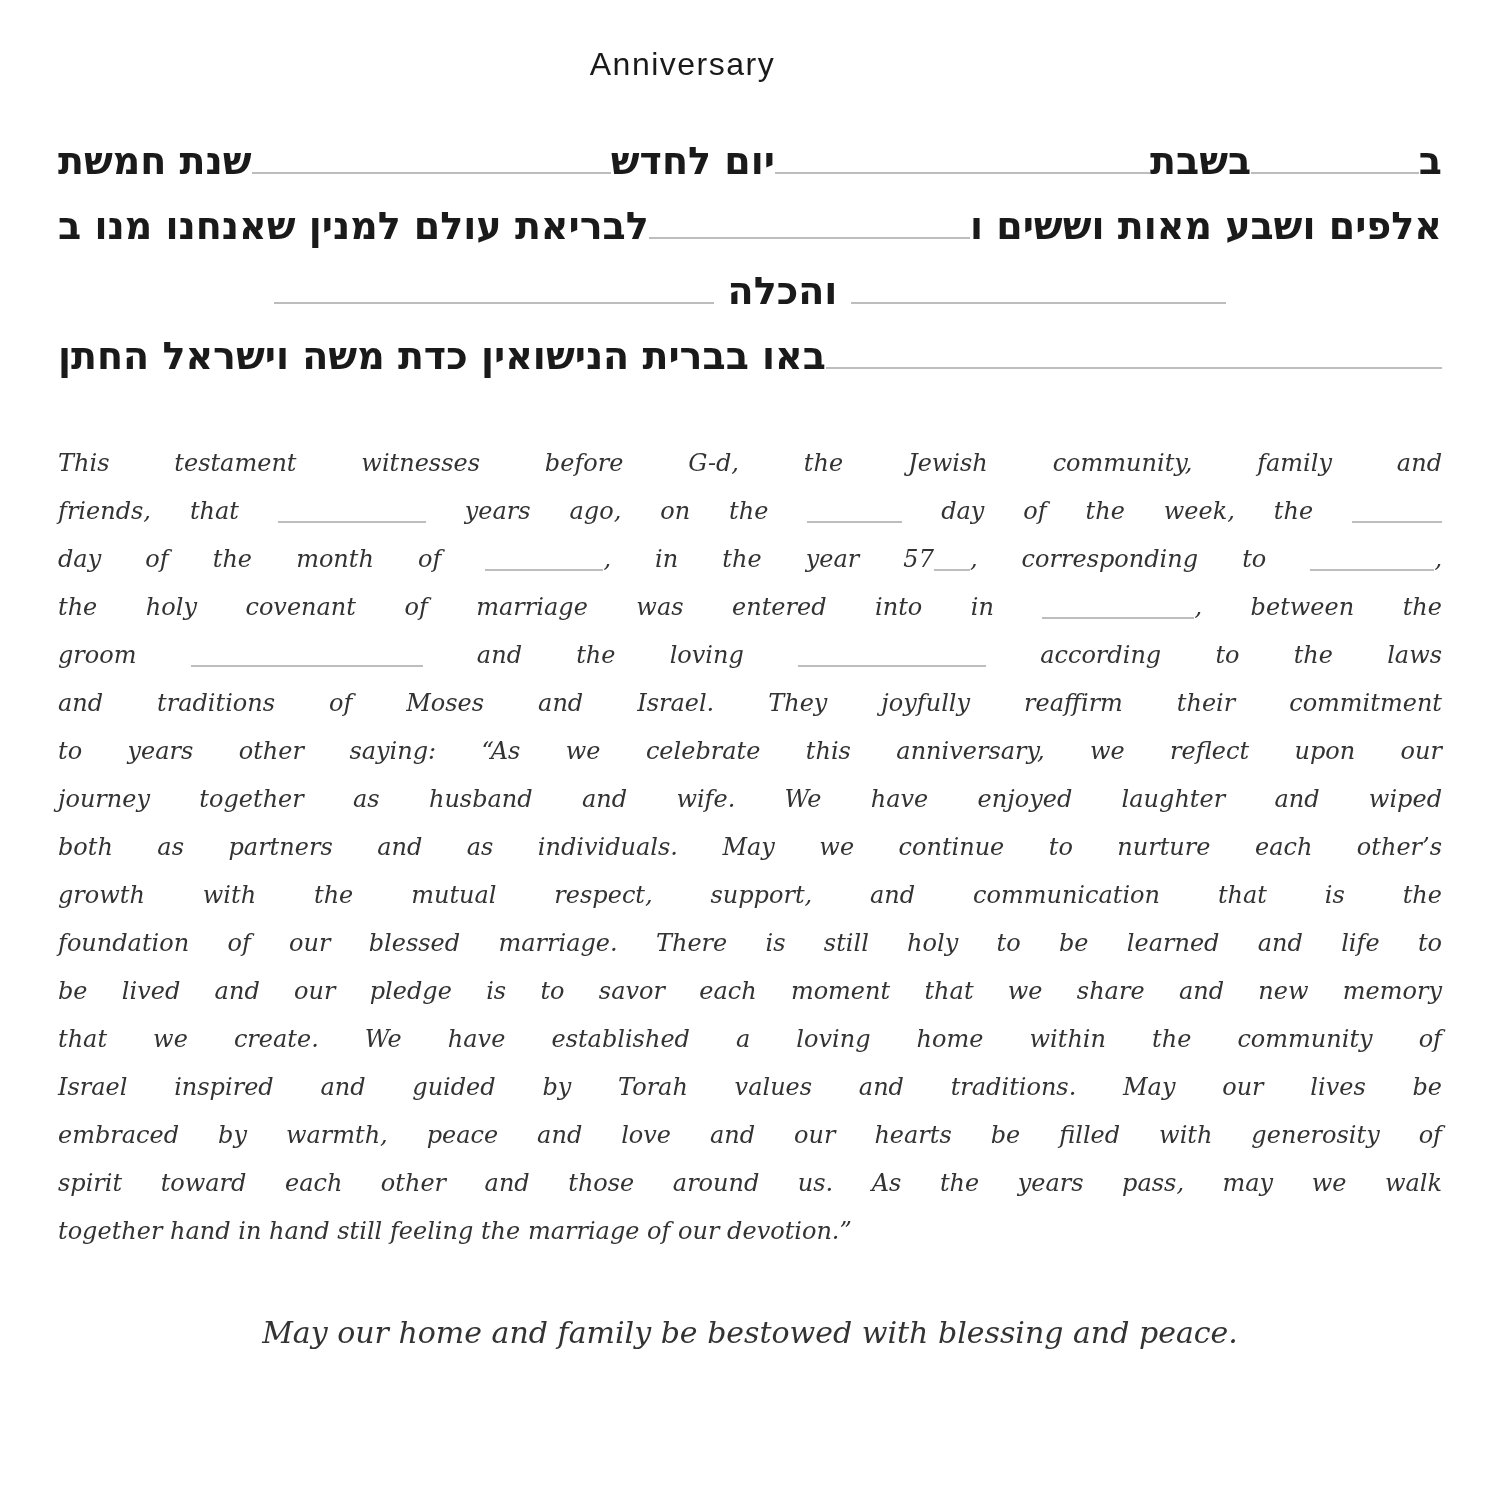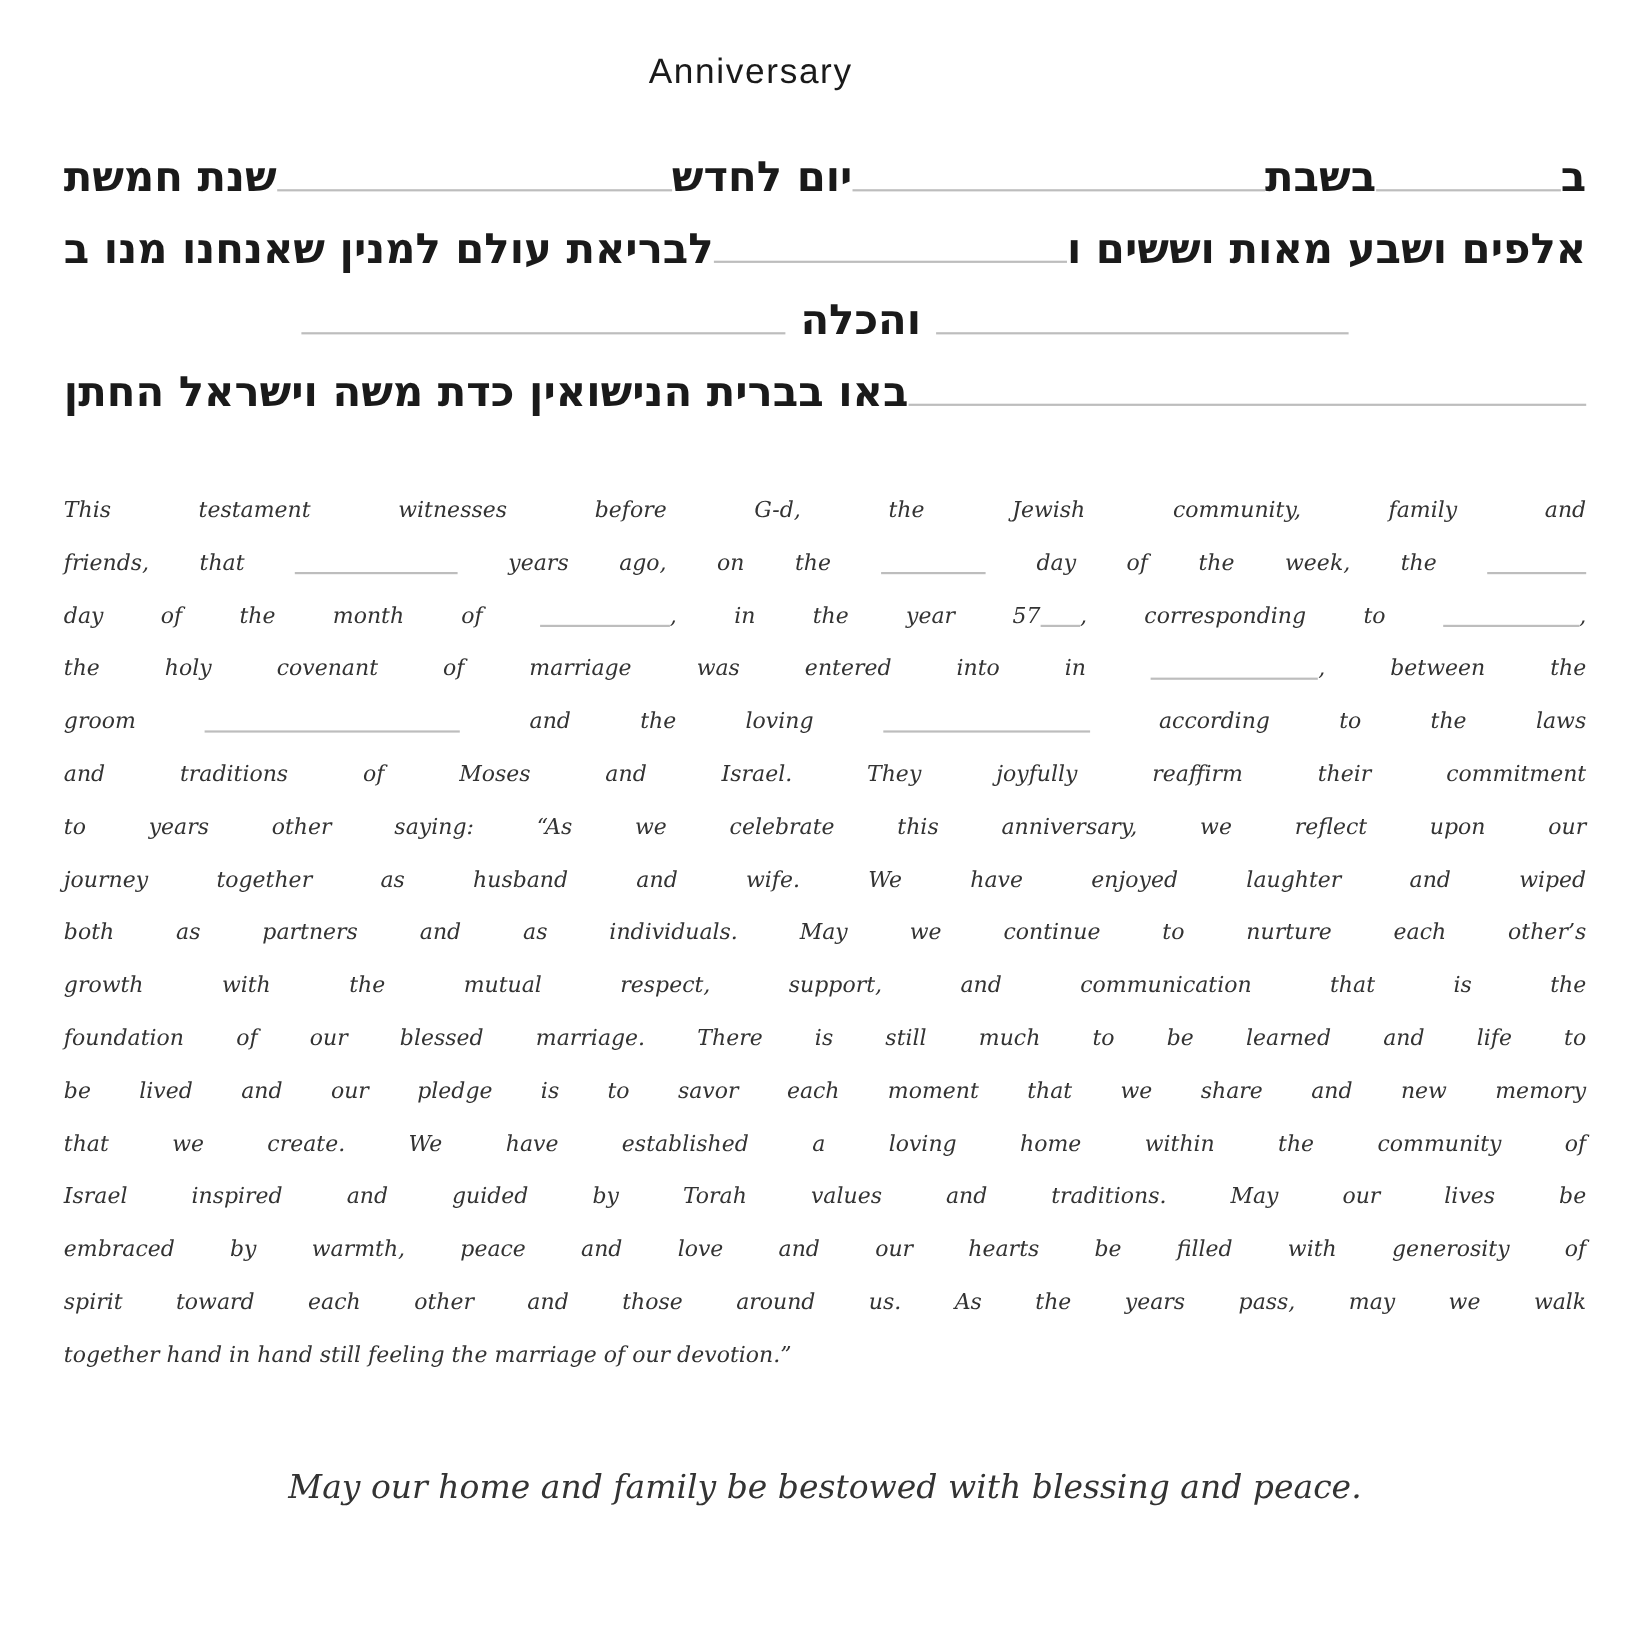--- a/index.html
+++ b/index.html
@@ -42,37 +42,37 @@
     flex: 0 0 auto;
   }
   .hblank.grow { flex-grow: 1; flex-basis: 40px; }
   
   .english-block {
     margin: 40px 58px 0 58px;
   }
   .eline {
     font-family: "DejaVu Serif", serif;
     font-style: italic;
-    font-size: 20px;
+    font-size: 24px;
     line-height: 48px;
     color: var(--script, #333333);
     text-align: justify;
     text-align-last: justify;
     white-space: normal;
   }
   .eline.last { text-align-last: left; }
   .eblank {
     display: inline-block;
     height: 1px;
     border-bottom: 2px solid var(--blank, #bdbdbd);
     vertical-align: -4px;
   }
   
   .footer {
-    margin-top: 80px;
+    margin-top: 60px;
     text-align: center;
     font-family: "DejaVu Serif", serif;
     font-style: italic;
     font-size: 30px;
     color: var(--script, #333333);
   }
 </style>
 </head>
 <body>
 
@@ -91,21 +91,21 @@
       <div class="eline"><span>This testament witnesses before G-d, the Jewish community, family and</span></div>
       <div class="eline"><span>friends, that </span><span class="eblank" style="width: 148px;"></span><span> years ago, on the </span><span class="eblank" style="width: 95px;"></span><span> day of the week, the </span><span class="eblank" style="width: 90px;"></span></div>
       <div class="eline"><span>day of the month of </span><span class="eblank" style="width: 118px;"></span><span>, in the year 57</span><span class="eblank" style="width: 36px;"></span><span>, corresponding to </span><span class="eblank" style="width: 124px;"></span><span>,</span></div>
       <div class="eline"><span>the holy covenant of marriage was entered into in </span><span class="eblank" style="width: 152px;"></span><span>, between the</span></div>
       <div class="eline"><span>groom </span><span class="eblank" style="width: 232px;"></span><span> and the loving </span><span class="eblank" style="width: 188px;"></span><span> according to the laws</span></div>
       <div class="eline"><span>and traditions of Moses and Israel. They joyfully reaffirm their commitment</span></div>
       <div class="eline"><span>to years other saying: “As we celebrate this anniversary, we reflect upon our</span></div>
       <div class="eline"><span>journey together as husband and wife. We have enjoyed laughter and wiped</span></div>
       <div class="eline"><span>both as partners and as individuals. May we continue to nurture each other’s</span></div>
       <div class="eline"><span>growth with the mutual respect, support, and communication that is the</span></div>
-      <div class="eline"><span>foundation of our blessed marriage. There is still much to be learned and life to</span></div>
+      <div class="eline"><span>foundation of our blessed marriage. There is still holy to be learned and life to</span></div>
       <div class="eline"><span>be lived and our pledge is to savor each moment that we share and new memory</span></div>
       <div class="eline"><span>that we create. We have established a loving home within the community of</span></div>
       <div class="eline"><span>Israel inspired and guided by Torah values and traditions. May our lives be</span></div>
       <div class="eline"><span>embraced by warmth, peace and love and our hearts be filled with generosity of</span></div>
       <div class="eline"><span>spirit toward each other and those around us. As the years pass, may we walk</span></div>
       <div class="eline last"><span>together hand in hand still feeling the marriage of our devotion.”</span></div>
     </div>
 
   <div class="footer">May our home and family be bestowed with blessing and  peace.</div>
 

